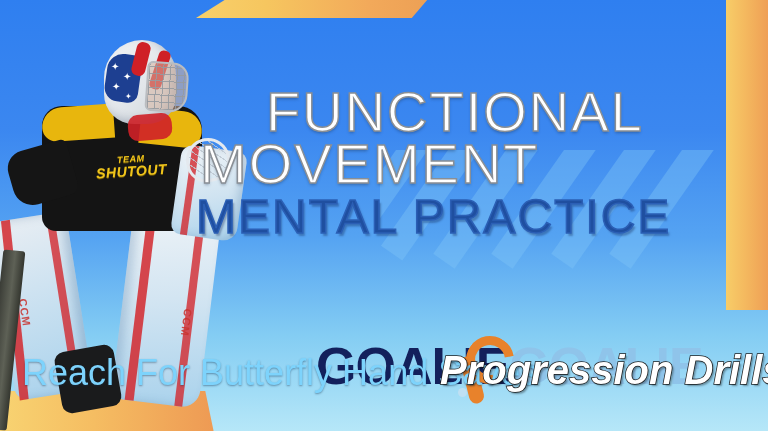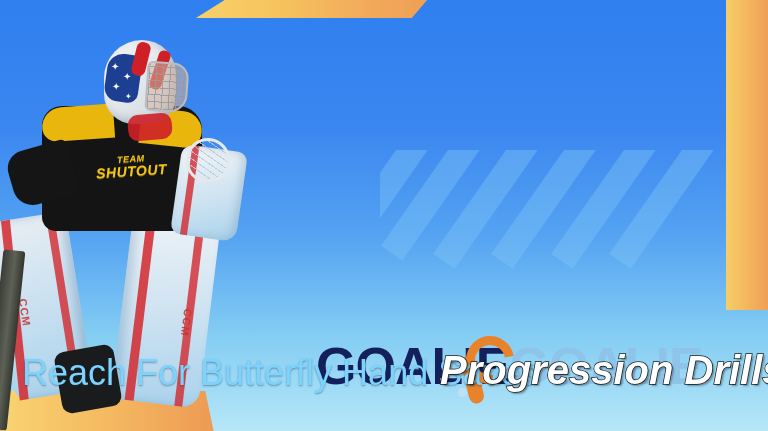--- a/index.html
+++ b/index.html
@@ -387,20 +387,25 @@
       <span class="flag-red-b"></span>
       <span class="star st1">✦</span>
       <span class="star st2">✦</span>
       <span class="star st3">✦</span>
       <span class="star st4">✦</span>
     </div>
     <div class="g-part chin"></div>
     <div class="g-part cage"></div>
   </div>
 
+  <div class="headline">
+    <div class="line line1">FUNCTIONAL</div>
+    <div class="line line2">MOVEMENT</div>
+    <div class="line line3">MENTAL PRACTICE</div>
+  </div>
 
   <div class="watermark">
     <div class="wm-text">
       <span class="wm-goalie">GOALIE</span><span class="wm-toolbox">GOALIE</span>
     </div>
     <div class="wrench">
       <span class="head"></span>
       <span class="shaft"></span>
       <span class="hole"></span>
     </div>

